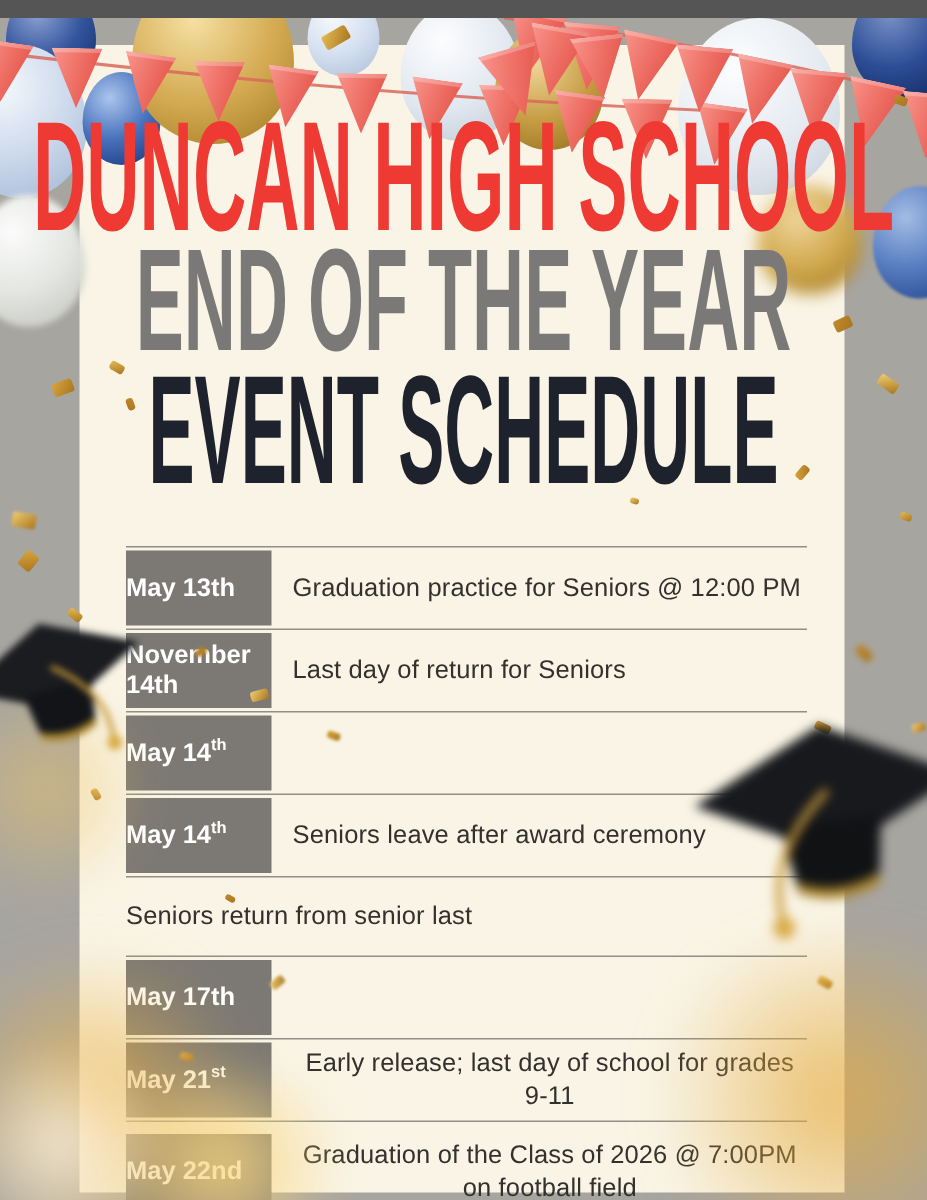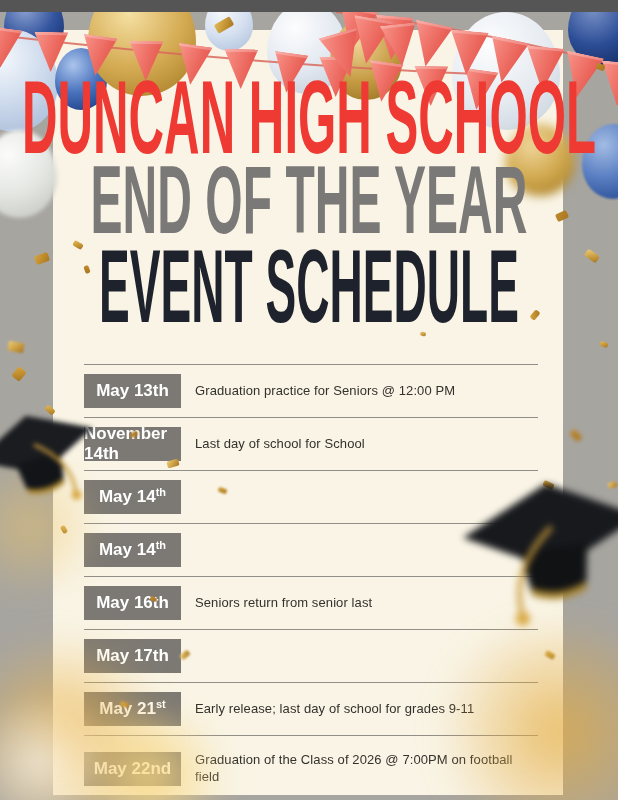--- a/index.html
+++ b/index.html
@@ -24,26 +24,26 @@
            box-shadow:inset 0 3px 0 rgba(255,255,255,.25);}
   .strings{position:absolute;left:0;top:0;z-index:7;}
   
   .headings{position:absolute;left:0;top:0;z-index:10;}
   .headings text{font-family:"Liberation Sans",sans-serif;font-weight:bold;}
   
   .schedule{position:absolute;left:84px;top:352px;width:454px;z-index:6;}
   .row{display:flex;align-items:center;min-height:48px;
        border-top:1.5px solid var(--divider);padding:2px 0;}
   .row:last-child{border-bottom:1.5px solid var(--divider);min-height:62px;}
-  .date-badge{flex:0 0 97px;height:34px;background:var(--badge);
+  .date-badge{flex:0 0 97px;height:50px;background:var(--badge);
       color:var(--badge-text);font-weight:bold;font-size:17px;
-      display:flex;align-items:center;justify-content:center;margin-right:14px;}
+      display:flex;align-items:center;margin-right:14px;}
   .date-badge sup{font-size:11px;line-height:0;position:relative;top:-5px;}
-  .event-text{font-size:13px;line-height:1.3;color:var(--event);
-      letter-spacing:.1px;}
+  .event-text{font-size:17px;line-height:1.3;color:var(--event);
+      letter-spacing:.1px;text-align:center;}
 </style>
 </head>
 <body>
 
 <div class="stage">
 
   <div class="card"></div>
 
   <div class="balloon" style="left:4px;top:-22px;width:60px;height:68px;background:radial-gradient(circle at 35% 28%,#8ba1d0,#33549e 48%,#16306b 88%);"></div>
   <div class="balloon" style="left:-30px;top:18px;width:88px;height:102px;background:radial-gradient(circle at 35% 28%,#f4f8fc,#ccd9ec 50%,#a9bcd8 90%);"></div>
@@ -98,41 +98,39 @@
     <div class="date-badge">
           <span class="d">May 13th</span>
         </div>
     <div class="event-text">Graduation practice for Seniors @ 12:00 PM</div>
   </div>
 
   <div class="row">
     <div class="date-badge">
           <span class="d">November 14th</span>
         </div>
-    <div class="event-text">Last day of school for School</div>
+    <div class="event-text">Last day of return for Seniors</div>
   </div>
 
   <div class="row">
     <div class="date-badge">
           <span class="d">May 14</span>
           <sup class="s">th</sup>
         </div>
   </div>
 
   <div class="row">
     <div class="date-badge">
           <span class="d">May 14</span>
           <sup class="s">th</sup>
         </div>
-  </div>
-
-  <div class="row">
-    <div class="date-badge">
-          <span class="d">May 16th</span>
-        </div>
+    <div class="event-text">Seniors leave after award ceremony</div>
+  </div>
+
+  <div class="row">
     <div class="event-text">Seniors return from senior last</div>
   </div>
 
   <div class="row">
     <div class="date-badge">
           <span class="d">May 17th</span>
         </div>
   </div>
 
   <div class="row">

